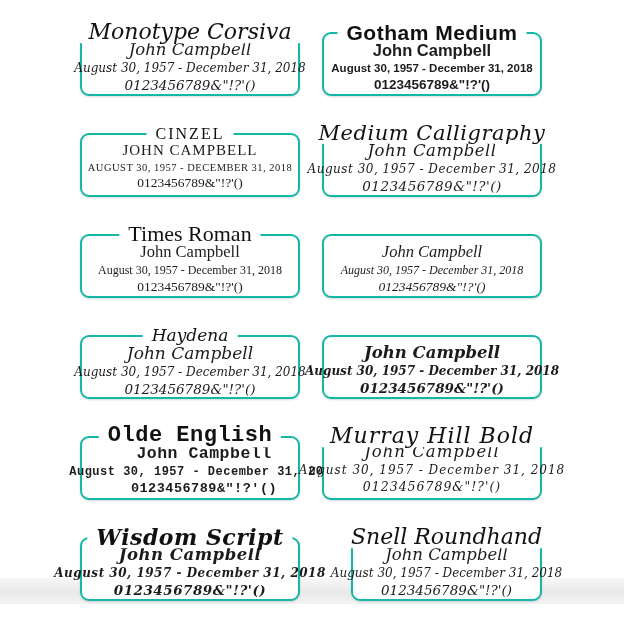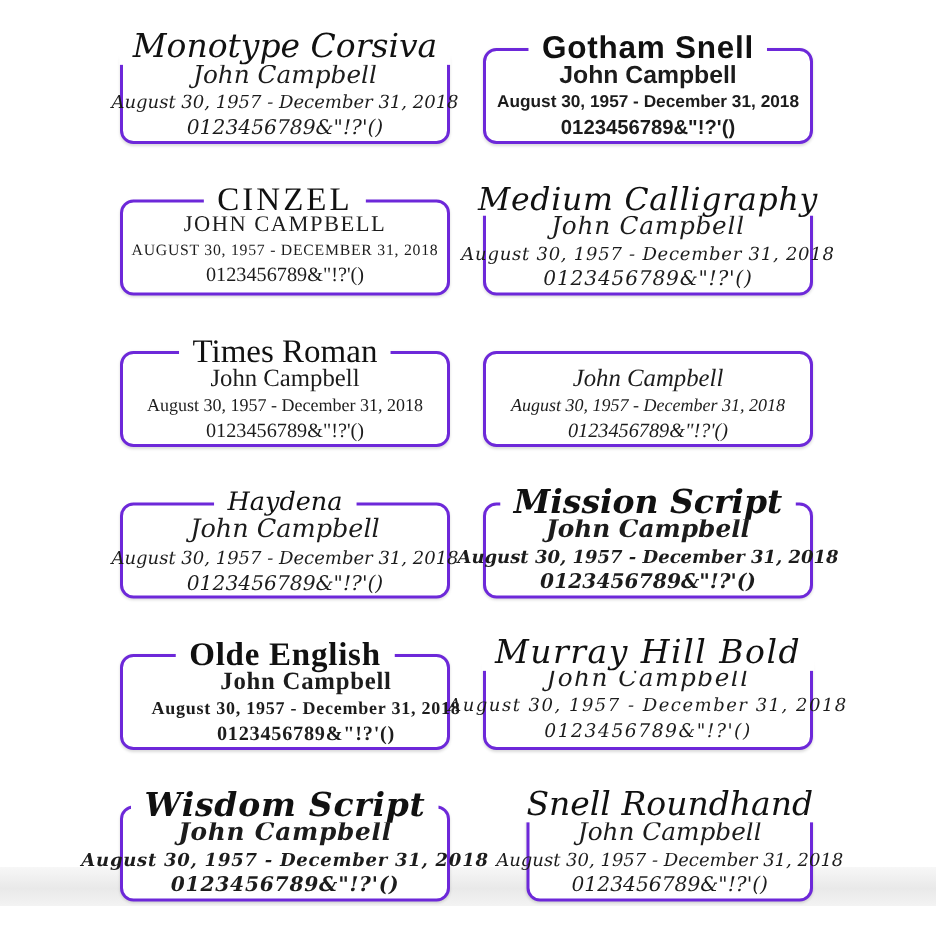--- a/index.html
+++ b/index.html
@@ -22,21 +22,21 @@
     grid-template-columns:220px 220px;
     column-gap:22px;
     row-gap:37px;
     z-index:1;
   }
   .card{
     position:relative;
     box-sizing:border-box;
     height:64px;
     background:#ffffff;
-    border:2px solid #6d28d9;
+    border:2px solid #14b8a6;
     border-radius:9px;
     box-shadow:0 1px 2px rgba(0,0,0,0.15);
     display:flex;
     flex-direction:column;
     align-items:center;
     justify-content:flex-start;
     padding:7px 4px 4px 4px;
     cursor:pointer;
   }
   .title{
@@ -53,53 +53,53 @@
   .name{font-size:16.5px;line-height:1.1;white-space:nowrap;}
   .dates{font-size:12px;line-height:1.25;margin-top:2px;white-space:nowrap;}
   .chars{font-size:13.5px;line-height:1.2;margin-top:1px;white-space:nowrap;}
 
   
   .f-monotype-corsiva{font-family:"DejaVu Serif",serif;font-style:italic;}
   .f-gotham-medium{font-family:"Liberation Sans",sans-serif;font-weight:700;}
   .f-gotham-medium .title{font-size:21px;letter-spacing:0.5px;}
   .f-gotham-medium .dates{font-size:11.5px;}
   .f-cinzel{font-family:"Liberation Serif",serif;}
-  .f-cinzel .title{text-transform:uppercase;letter-spacing:2px;font-size:22px;}
+  .f-cinzel .title{text-transform:uppercase;letter-spacing:2px;font-size:16px;}
   .f-cinzel .name{text-transform:uppercase;letter-spacing:1px;font-size:15px;}
   .f-cinzel .dates{text-transform:uppercase;font-size:10.5px;letter-spacing:0.5px;}
   .f-lucida-calligraphy{font-family:"DejaVu Serif",serif;font-style:italic;letter-spacing:0.5px;}
   .f-lucida-calligraphy .title{font-size:21px;}
   .f-times-roman{font-family:"Liberation Serif",serif;}
   .f-times-roman-italic{font-family:"Liberation Serif",serif;font-style:italic;}
   .f-haydena{font-family:"DejaVu Serif",serif;font-style:italic;}
   .f-haydena .title{font-size:17px;}
   .f-haydena .name{font-size:17px;}
   .f-mission-script{font-family:"DejaVu Serif",serif;font-style:italic;font-weight:700;}
-  .f-olde-english{font-family:Liberation Serif, serif;font-weight:700;letter-spacing:0.5px;padding-left:32px;}
+  .f-olde-english{font-family:Liberation Mono, monospace;font-weight:700;letter-spacing:0.5px;padding-left:32px;}
   .f-olde-english .chars{font-weight:700;}
   .f-murray-hill-bold{font-family:"DejaVu Serif",serif;font-style:italic;letter-spacing:1px;justify-content:flex-end;}
   .f-murray-hill-bold .chars{font-size:12.5px;}
   .f-wisdom-script{font-family:"DejaVu Serif",serif;font-style:italic;font-weight:700;letter-spacing:0.5px;}
   .f-snell-roundhand{font-family:"DejaVu Serif",serif;font-style:italic;margin-left:29px;}
 </style>
 </head>
 <body>
 
 <div id="stage">
   <div class="shade"></div>
   <div class="grid">
   <div class="card f-monotype-corsiva">
     <span class="title">Monotype Corsiva</span>
     <span class="name">John Campbell</span>
     <span class="dates">August 30, 1957 - December 31, 2018</span>
     <span class="chars">0123456789&amp;"!?'()</span>
   </div>
 
   <div class="card f-gotham-medium">
-    <span class="title">Gotham Snell</span>
+    <span class="title">Gotham Medium</span>
     <span class="name">John Campbell</span>
     <span class="dates">August 30, 1957 - December 31, 2018</span>
     <span class="chars">0123456789&amp;"!?'()</span>
   </div>
 
   <div class="card f-cinzel">
     <span class="title">Cinzel</span>
     <span class="name">John Campbell</span>
     <span class="dates">August 30, 1957 - December 31, 2018</span>
     <span class="chars">0123456789&amp;"!?'()</span>
@@ -126,21 +126,20 @@
   </div>
 
   <div class="card f-haydena">
     <span class="title">Haydena</span>
     <span class="name">John Campbell</span>
     <span class="dates">August 30, 1957 - December 31, 2018</span>
     <span class="chars">0123456789&amp;"!?'()</span>
   </div>
 
   <div class="card f-mission-script">
-    <span class="title">Mission Script</span>
     <span class="name">John Campbell</span>
     <span class="dates">August 30, 1957 - December 31, 2018</span>
     <span class="chars">0123456789&amp;"!?'()</span>
   </div>
 
   <div class="card f-olde-english">
     <span class="title">Olde English</span>
     <span class="name">John Campbell</span>
     <span class="dates">August 30, 1957 - December 31, 2018</span>
     <span class="chars">0123456789&amp;"!?'()</span>

